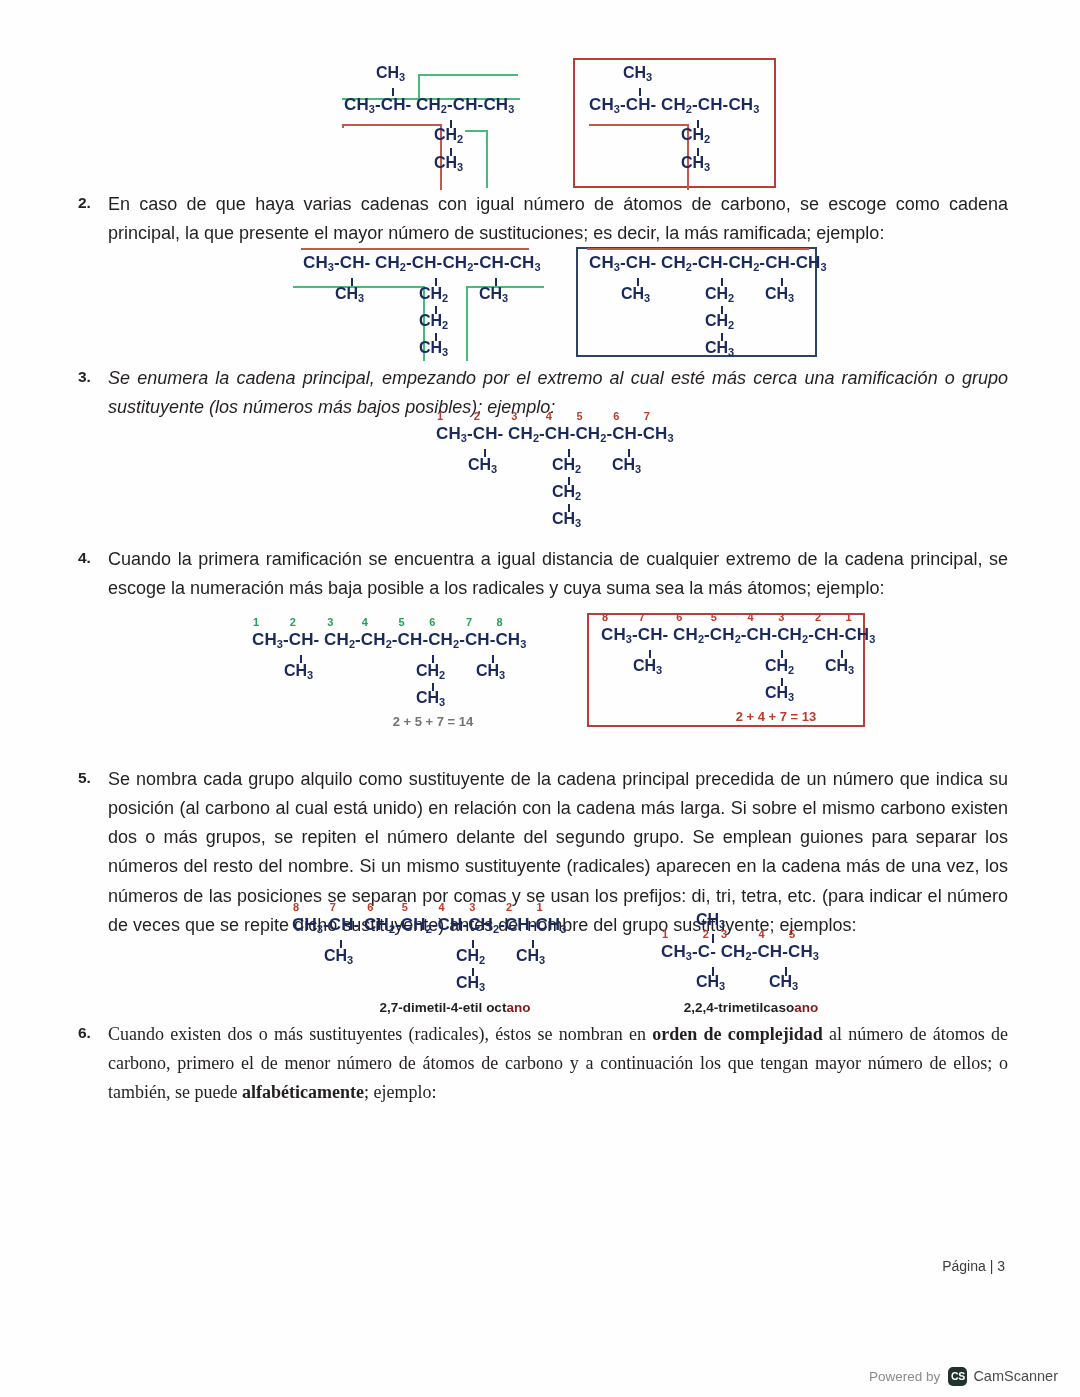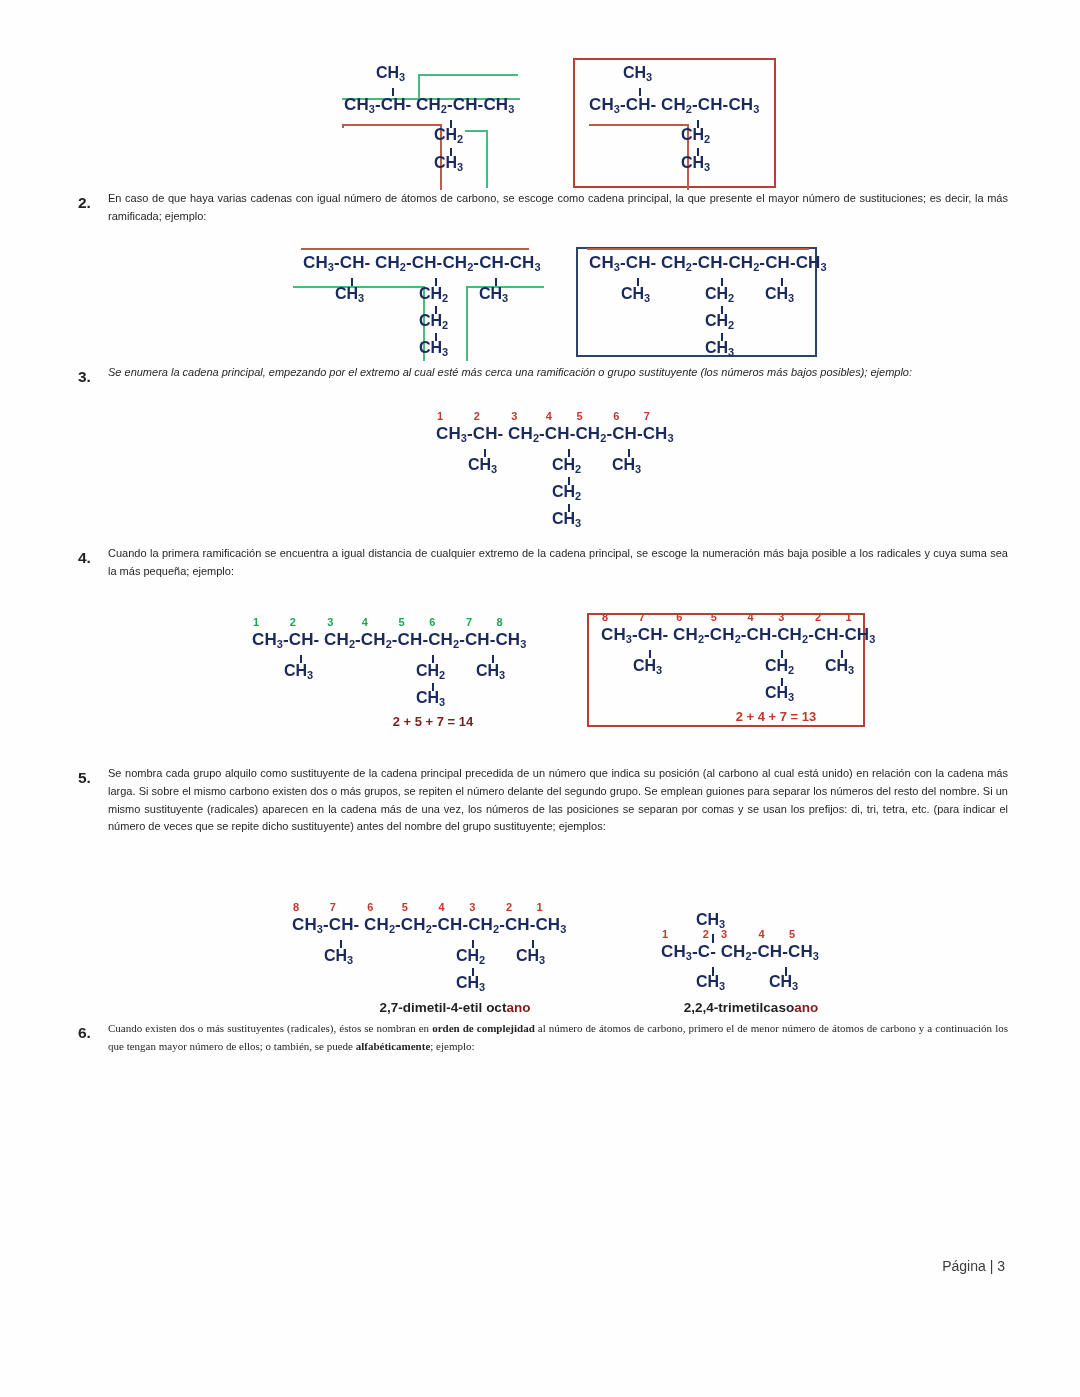--- a/index.html
+++ b/index.html
@@ -26,21 +26,21 @@
   }
   .item-num {
     font-weight: bold;
     font-size: 15.5px;
     width: 30px;
     flex: 0 0 30px;
     color: #231f20;
     line-height: 1.62;
   }
   .item-body {
-    font-size: 11px;
+    font-size: 18px;
     line-height: 1.62;
     text-align: justify;
     color: #231f20;
   }
   .item-body b { font-weight: bold; }
 
   
   .struct {
     position: absolute;
     color: #1b2a5e;
@@ -75,21 +75,21 @@
   }
   .loc.red  { color: #c0392b; }
   .loc.green{ color: #23a05a; }
   .cell { text-align: center; }
 
   .sum {
     font-size: 13px;
     font-weight: bold;
     text-align: center;
   }
-  .sum.green { color: #7f1d1d; }
+  .sum.green { color: #737373; }
   .sum.red   { color: #c0392b; }
 
   .name-label {
     font-size: 13.5px;
     font-weight: bold;
     text-align: center;
     color: #231f20;
   }
   .name-label .suffix { color: #7f1d1d; }
   .name-label .stem { color: #231f20; }
@@ -326,21 +326,21 @@
     <div style="position:absolute; left:116px; top:59px;"><span class="atom">CH<sub>2</sub></span></div>
     <div class="ln" style="left:132px; top:80px; width:2px; height:8px; background:#1b2a5e;"></div>
     <div style="position:absolute; left:116px; top:86px;"><span class="atom">CH<sub>3</sub></span></div>
 
     <div class="ln" style="left:192px; top:25px; width:2px; height:8px; background:#1b2a5e;"></div>
     <div style="position:absolute; left:176px; top:32px;"><span class="atom">CH<sub>3</sub></span></div>
   </div>
 
   <div class="item" style="left:78px; top:545px; width:930px;">
     <div class="item-num">4.</div>
-    <div class="item-body" style="width:900px;">Cuando la primera ramificación se encuentra a igual distancia de cualquier extremo de la cadena principal, se escoge la numeración más baja posible a los radicales y cuya suma sea la más pequeña; ejemplo:</div>
+    <div class="item-body" style="width:900px;">Cuando la primera ramificación se encuentra a igual distancia de cualquier extremo de la cadena principal, se escoge la numeración más baja posible a los radicales y cuya suma sea la más átomos; ejemplo:</div>
   </div>
 
   <div class="struct" style="left:252px; top:630px;">
     <div class="chain-row" style="position:absolute; left:0px; top:0px;">
       <span class="atom"><span class="loc green">1</span>CH<sub>3</sub></span>
         <span>-</span>
         <span class="atom"><span class="loc green">2</span>CH</span>
         <span>-</span>
         <span class="atom">&nbsp;<span class="loc green" style="left:8px;">3</span>CH<sub>2</sub></span>
         <span>-</span>
@@ -466,14 +466,19 @@
     <div class="name-label" style="position:absolute; left:-5px; top:85px; width:190px;"><span class="stem">2,2,4-trimetil</span><span class="stem">caso</span><span class="suffix">ano</span></div>
   </div>
 
   <div class="item" style="left:78px; top:1020px; width:930px;">
     <div class="item-num">6.</div>
     <div class="item-body" style="width:900px;font-family:Liberation Serif, serif;"><span>Cuando existen dos o más sustituyentes (radicales), éstos se nombran en </span><b>orden de complejidad</b><span> al número de átomos de carbono, primero el de menor número de átomos de carbono y a continuación los que tengan mayor número de ellos; o también, se puede </span><b>alfabéticamente</b><span>; ejemplo:</span></div>
   </div>
 
   <div class="page-footer">Página | 3</div>
 
+  <div class="scanner-bar">
+    <span class="powered">Powered by</span>
+    <span class="cs-logo">CS</span>
+    <span class="cs-name">CamScanner</span>
+  </div>
 
 </div>
 
 </body></html>

